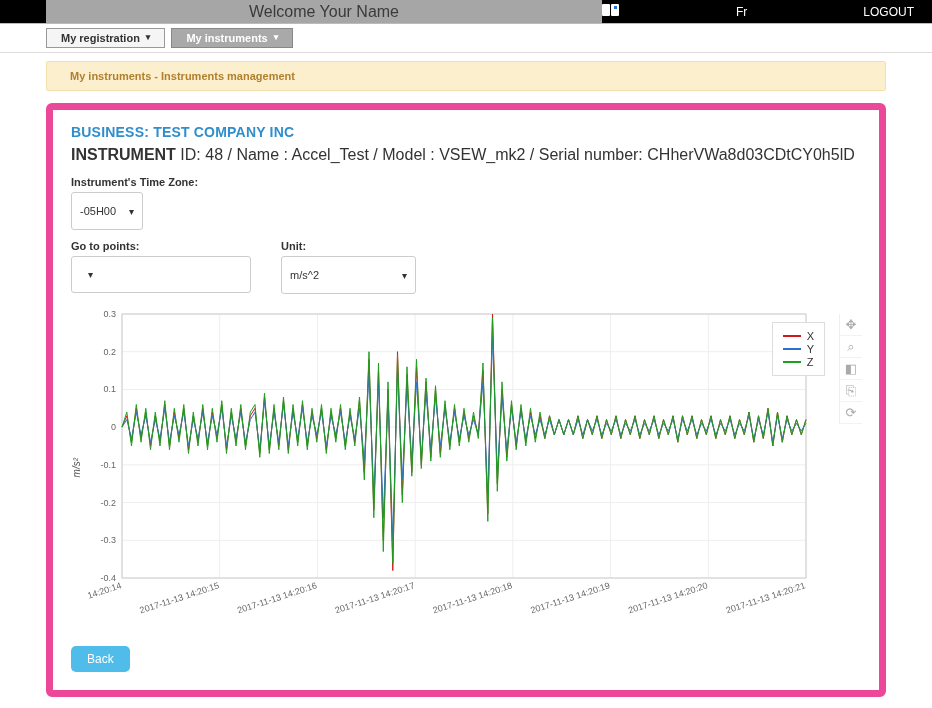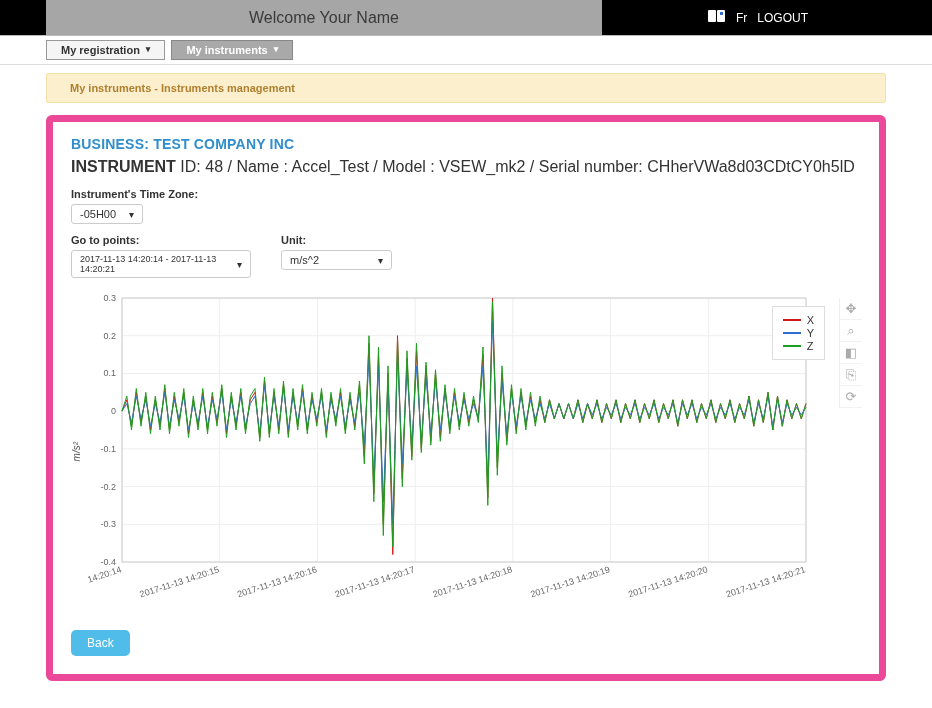--- a/index.html
+++ b/index.html
@@ -1,34 +1,34 @@
 <!DOCTYPE html>
 <html><head>
 <meta charset="utf-8">
 <style>
   * { box-sizing: border-box; margin: 0; padding: 0; }
   body { font-family: Arial, Helvetica, sans-serif; font-size: 12px; color: #333; background: #fff; width: 932px; }
-  .topbar { display: flex; height: 36px; border-bottom: 1px solid #bbb; }
+  .topbar { display: flex; height: 24px; border-bottom: 1px solid #bbb; }
   .top-left { width: 46px; background: #000; }
   .top-center { flex: 1; background: #a6a6a6; display: flex; align-items: center; justify-content: center; font-size: 16px; color: #3a3a3a; }
-  .top-right { width: 330px; background: #000; color: #fff; display: flex; align-items: center; justify-content: center; padding-right: 18px; gap: 10px; font-size: 12px; }
+  .top-right { width: 330px; background: #000; color: #fff; display: flex; align-items: center; justify-content: space-between; padding-right: 18px; gap: 10px; font-size: 12px; }
   .top-right .book-icon { display: inline-block; }
   .top-right .lang, .top-right .logout { cursor: pointer; }
   .navtabs { display: flex; gap: 6px; padding: 4px 46px; border-bottom: 1px solid #ddd; }
   .navbtn { border: 1px solid #999; background: #f5f5f5; padding: 3px 14px; font-size: 11px; font-weight: bold; color: #333; cursor: pointer; display: flex; align-items: flex-start; gap: 6px; }
   .navbtn.active { background: #a9a9a9; color: #fff; border-color: #888; }
   .chev { font-size: 9px; }
   .page { padding: 8px 46px 30px 46px; }
   .breadcrumb { background: #fcefce; border: 1px solid #f1e0a9; color: #b1802f; font-weight: bold; padding: 8px 23px; font-size: 11px; margin-bottom: 12px; border-radius: 2px; }
   .card { border: 7px solid #ec4899; border-radius: 6px; padding: 14px 18px 18px 18px; }
   .biz { color: #2f8ecb; font-weight: bold; font-size: 14px; letter-spacing: 0.2px; }
   .instr-line { margin-top: 6px; font-size: 16px; }
   .instr-line .lbl { font-weight: bold; }
   .section-label { font-weight: bold; font-size: 11px; margin-top: 12px; display: block; }
-  .select-wrap { margin-top: 4px; border: 1px solid #ccc; border-radius: 3px; background: #fff; display: inline-flex; align-items: center; padding: 3px 8px; font-size: 11px; min-width: 70px; }
+  .select-wrap { margin-top: 4px; border: 1px solid #ccc; border-radius: 3px; background: #fff; display: inline-flex; align-items: center; padding: 12px 8px; font-size: 11px; min-width: 70px; }
   .select-wrap .val { flex: 1; }
   .select-wrap .caret { font-size: 10px; margin-left: 8px; }
   .row2 { display: flex; gap: 30px; margin-top: 10px; }
   .row2 .col { display: flex; flex-direction: column; }
   .chart-area { position: relative; margin-top: 14px; display: flex; }
   .ylabel { writing-mode: vertical-rl; transform: rotate(180deg); font-size: 10px; font-style: italic; color: #555; align-self: center; margin-right: 4px; }
   .plot-outer { position: relative; flex: 1; }
   .plot-svg { display: block; }
   .legend { position: absolute; top: 14px; right: 36px; background: #fff; border: 1px solid #ddd; padding: 6px 10px; font-size: 11px; }
   .legend-row { display: flex; align-items: center; gap: 6px; margin: 1px 0; }
@@ -92,27 +92,26 @@
     <span class="section-label">Instrument's Time Zone:</span>
     <div class="select-wrap" style="width:72px;">
       <span class="val">-05H00</span>
       <span class="caret">▾</span>
     </div>
 
     <div class="row2">
       <div class="col">
         <span class="section-label" style="margin-top:0">Go to points:</span>
         <div class="select-wrap" style="width:180px;">
-          <span class="val" style="font-size:9px">2017-11-13 14:20:14 - 2017-11-13 14:20:21</span>
           <span class="caret">▾</span>
         </div>
       </div>
       <div class="col">
         <span class="section-label" style="margin-top:0">Unit:</span>
-        <div class="select-wrap" style="width:111px;">
+        <div class="select-wrap" style="width:135px;">
           <span class="val">m/s^2</span>
           <span class="caret">▾</span>
         </div>
       </div>
     </div>
 
     <div class="chart-area">
       <div class="ylabel">m/s²</div>
       <div class="plot-outer">
         <svg id="plot" class="plot-svg" width="760" height="320">

